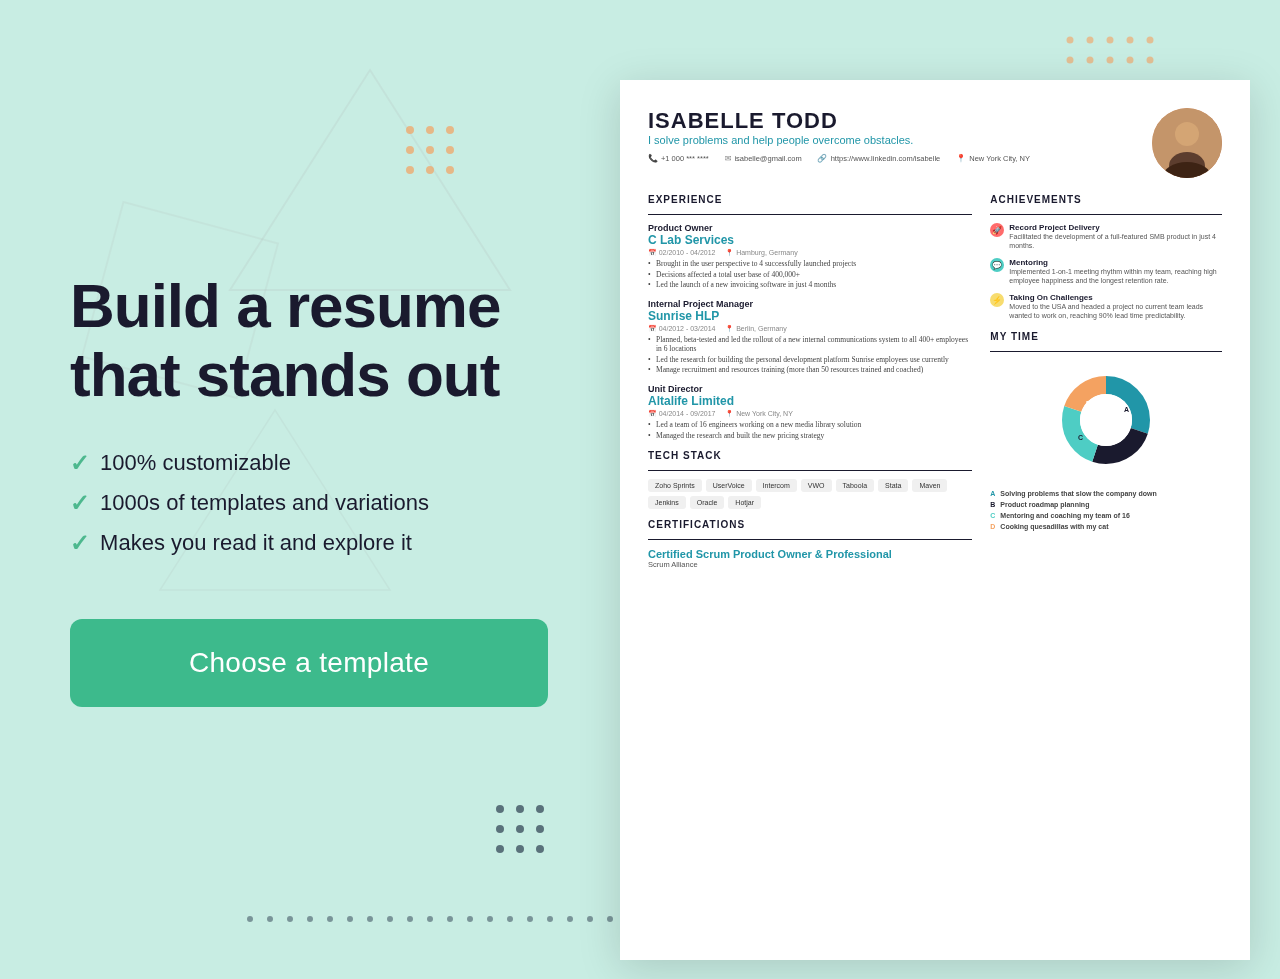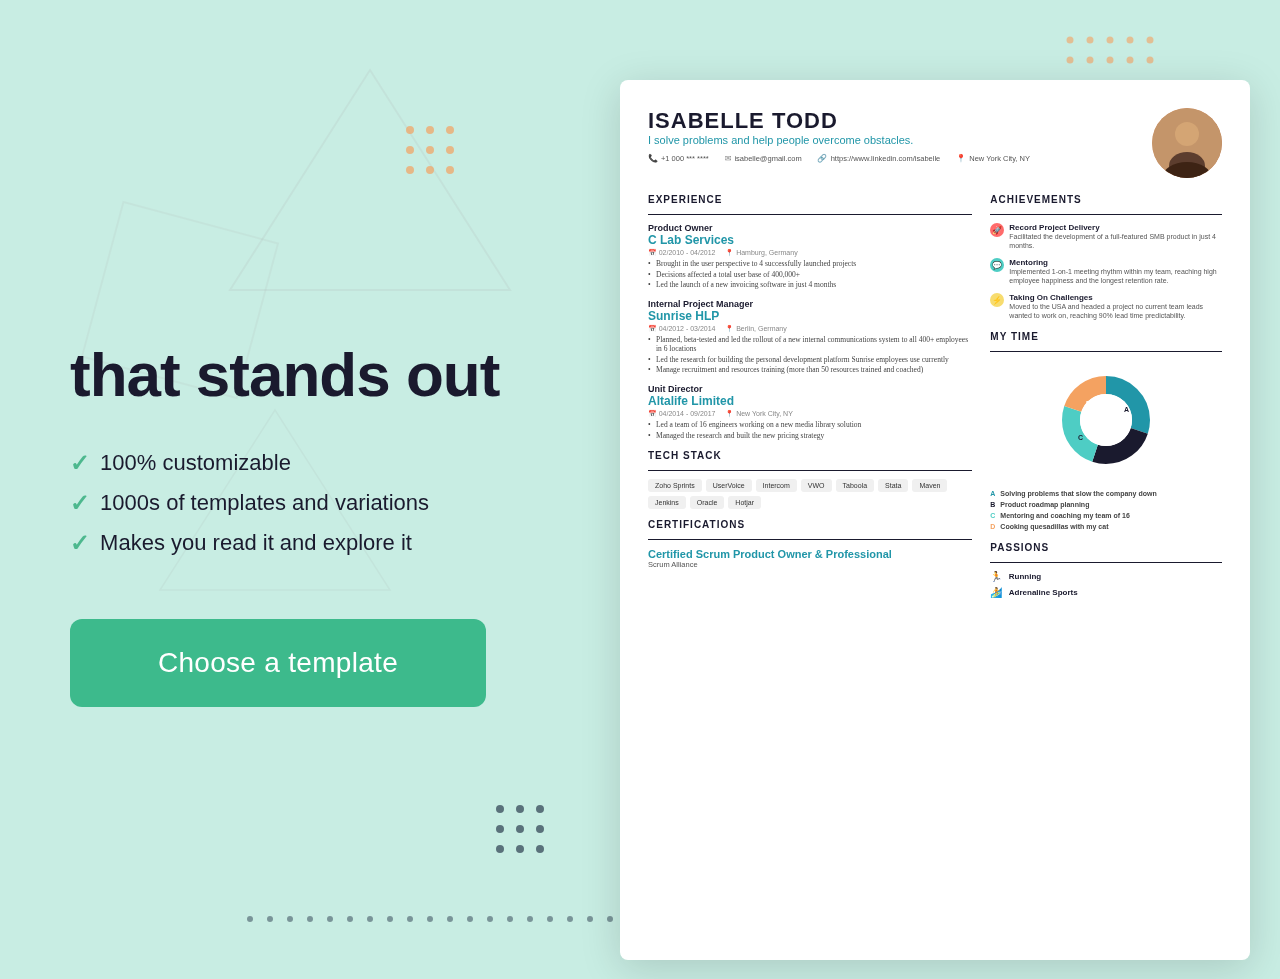--- a/index.html
+++ b/index.html
@@ -65,36 +65,36 @@
 
     .cta-button {
       background-color: #3dba8c;
       color: white;
       border: none;
       border-radius: 12px;
       padding: 28px 50px;
       font-size: 28px;
       font-weight: 500;
       cursor: pointer;
-      width: 416px;
+      width: 478px;
       text-align: center;
       letter-spacing: 0.3px;
     }
 
     
     .right-panel {
       position: absolute;
       right: 30px;
       top: 80px;
       width: 630px;
       height: 880px;
       background: white;
       box-shadow: 0 8px 40px rgba(0,0,0,0.15);
       overflow: hidden;
-      border-radius: 8px;
+      border-radius: 0;
     }
 
     .resume-inner {
       padding: 28px 28px 28px 28px;
       font-size: 7.5px;
       color: #333;
     }
 
     
     .resume-header {
@@ -410,21 +410,21 @@
     <circle cx="610" cy="10" r="3" fill="#2c3e50"></circle>
     <circle cx="630" cy="10" r="3" fill="#2c3e50"></circle>
     <circle cx="650" cy="10" r="3" fill="#2c3e50"></circle>
     <circle cx="670" cy="10" r="3" fill="#2c3e50"></circle>
     <circle cx="690" cy="10" r="3" fill="#2c3e50"></circle>
   </svg>
 </div>
 
 <div class="left-panel">
   <h1 class="headline">
-    <br>
+    <span>Build a resume</span><br>
     <span>that stands out</span>
   </h1>
 
   <ul class="features-list">
     <li>
       <span class="check-icon">✓</span>
       <span>100% customizable</span>
     </li>
     <li>
       <span class="check-icon">✓</span>
@@ -611,28 +611,17 @@
               <span style="font-weight:700;color:#4ecdc4;">C</span>
               <span>Mentoring and coaching my team of 16</span>
             </div>
             <div>
               <span style="font-weight:700;color:#f4a261;">D</span>
               <span>Cooking quesadillas with my cat</span>
             </div>
           </div>
         </div>
 
-        <div style="margin-top:10px;">
-          <div class="section-title">PASSIONS</div>
-          <div class="passion-item">
-            <span class="passion-icon">🏃</span>
-            <span>Running</span>
-          </div>
-          <div class="passion-item">
-            <span class="passion-icon">🏄</span>
-            <span>Adrenaline Sports</span>
-          </div>
-        </div>
 
       </div>
     </div>
   </div>
 </div>
 
 </body></html>

